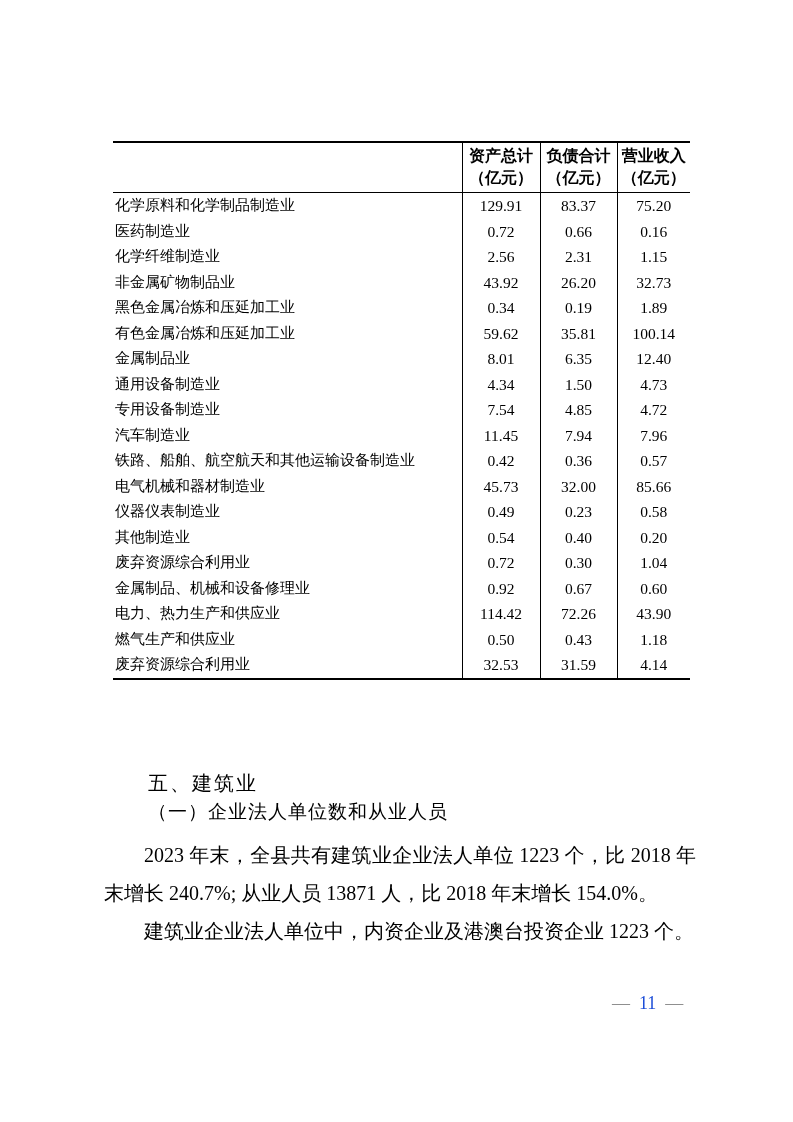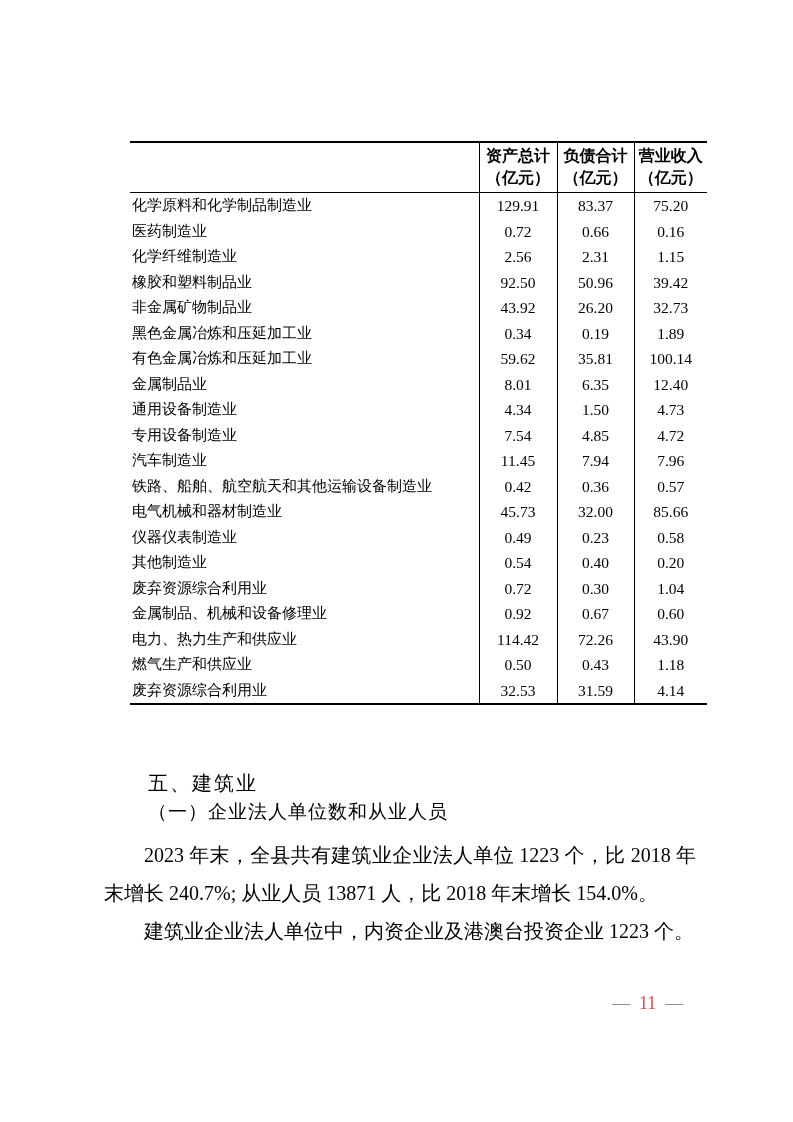--- a/index.html
+++ b/index.html
@@ -20,21 +20,20 @@
   
   table.stat-table {
     position: absolute;
     left: 113px;
     top: 141px;
     width: 577px;
     border-collapse: collapse;
     table-layout: fixed;
     border-top: 2.5px solid #000;
     border-bottom: 2.5px solid #000;
-    margin-left: 17px;
   }
   table.stat-table col.c-label { width: 349px; }
   table.stat-table col.c-v1 { width: 78px; }
   table.stat-table col.c-v2 { width: 77px; }
   table.stat-table col.c-v3 { width: 73px; }
 
   table.stat-table thead th {
     font-weight: bold;
     font-size: 16px;
     line-height: 22px;
@@ -106,21 +105,21 @@
     align-items: center;
     gap: 9px;
     font-size: 18px;
     line-height: 22px;
   }
   .page-number .dash {
     color: #8a8a8a;
     font-size: 18px;
   }
   .page-number .num {
-    color: #ef4444;
+    color: #1d4ed8;
   }
 </style>
 </head>
 <body>
 
 <div class="page">
 
   <table class="stat-table">
     <colgroup>
       <col class="c-label">
@@ -158,26 +157,20 @@
           <td class="num vline">0.66</td>
           <td class="num vline">0.16</td>
         </tr>
         <tr>
           <td class="label">化学纤维制造业</td>
           <td class="num vline">2.56</td>
           <td class="num vline">2.31</td>
           <td class="num vline">1.15</td>
         </tr>
         <tr>
-          <td class="label">橡胶和塑料制品业</td>
-          <td class="num vline">92.50</td>
-          <td class="num vline">50.96</td>
-          <td class="num vline">39.42</td>
-        </tr>
-        <tr>
           <td class="label">非金属矿物制品业</td>
           <td class="num vline">43.92</td>
           <td class="num vline">26.20</td>
           <td class="num vline">32.73</td>
         </tr>
         <tr>
           <td class="label">黑色金属冶炼和压延加工业</td>
           <td class="num vline">0.34</td>
           <td class="num vline">0.19</td>
           <td class="num vline">1.89</td>

